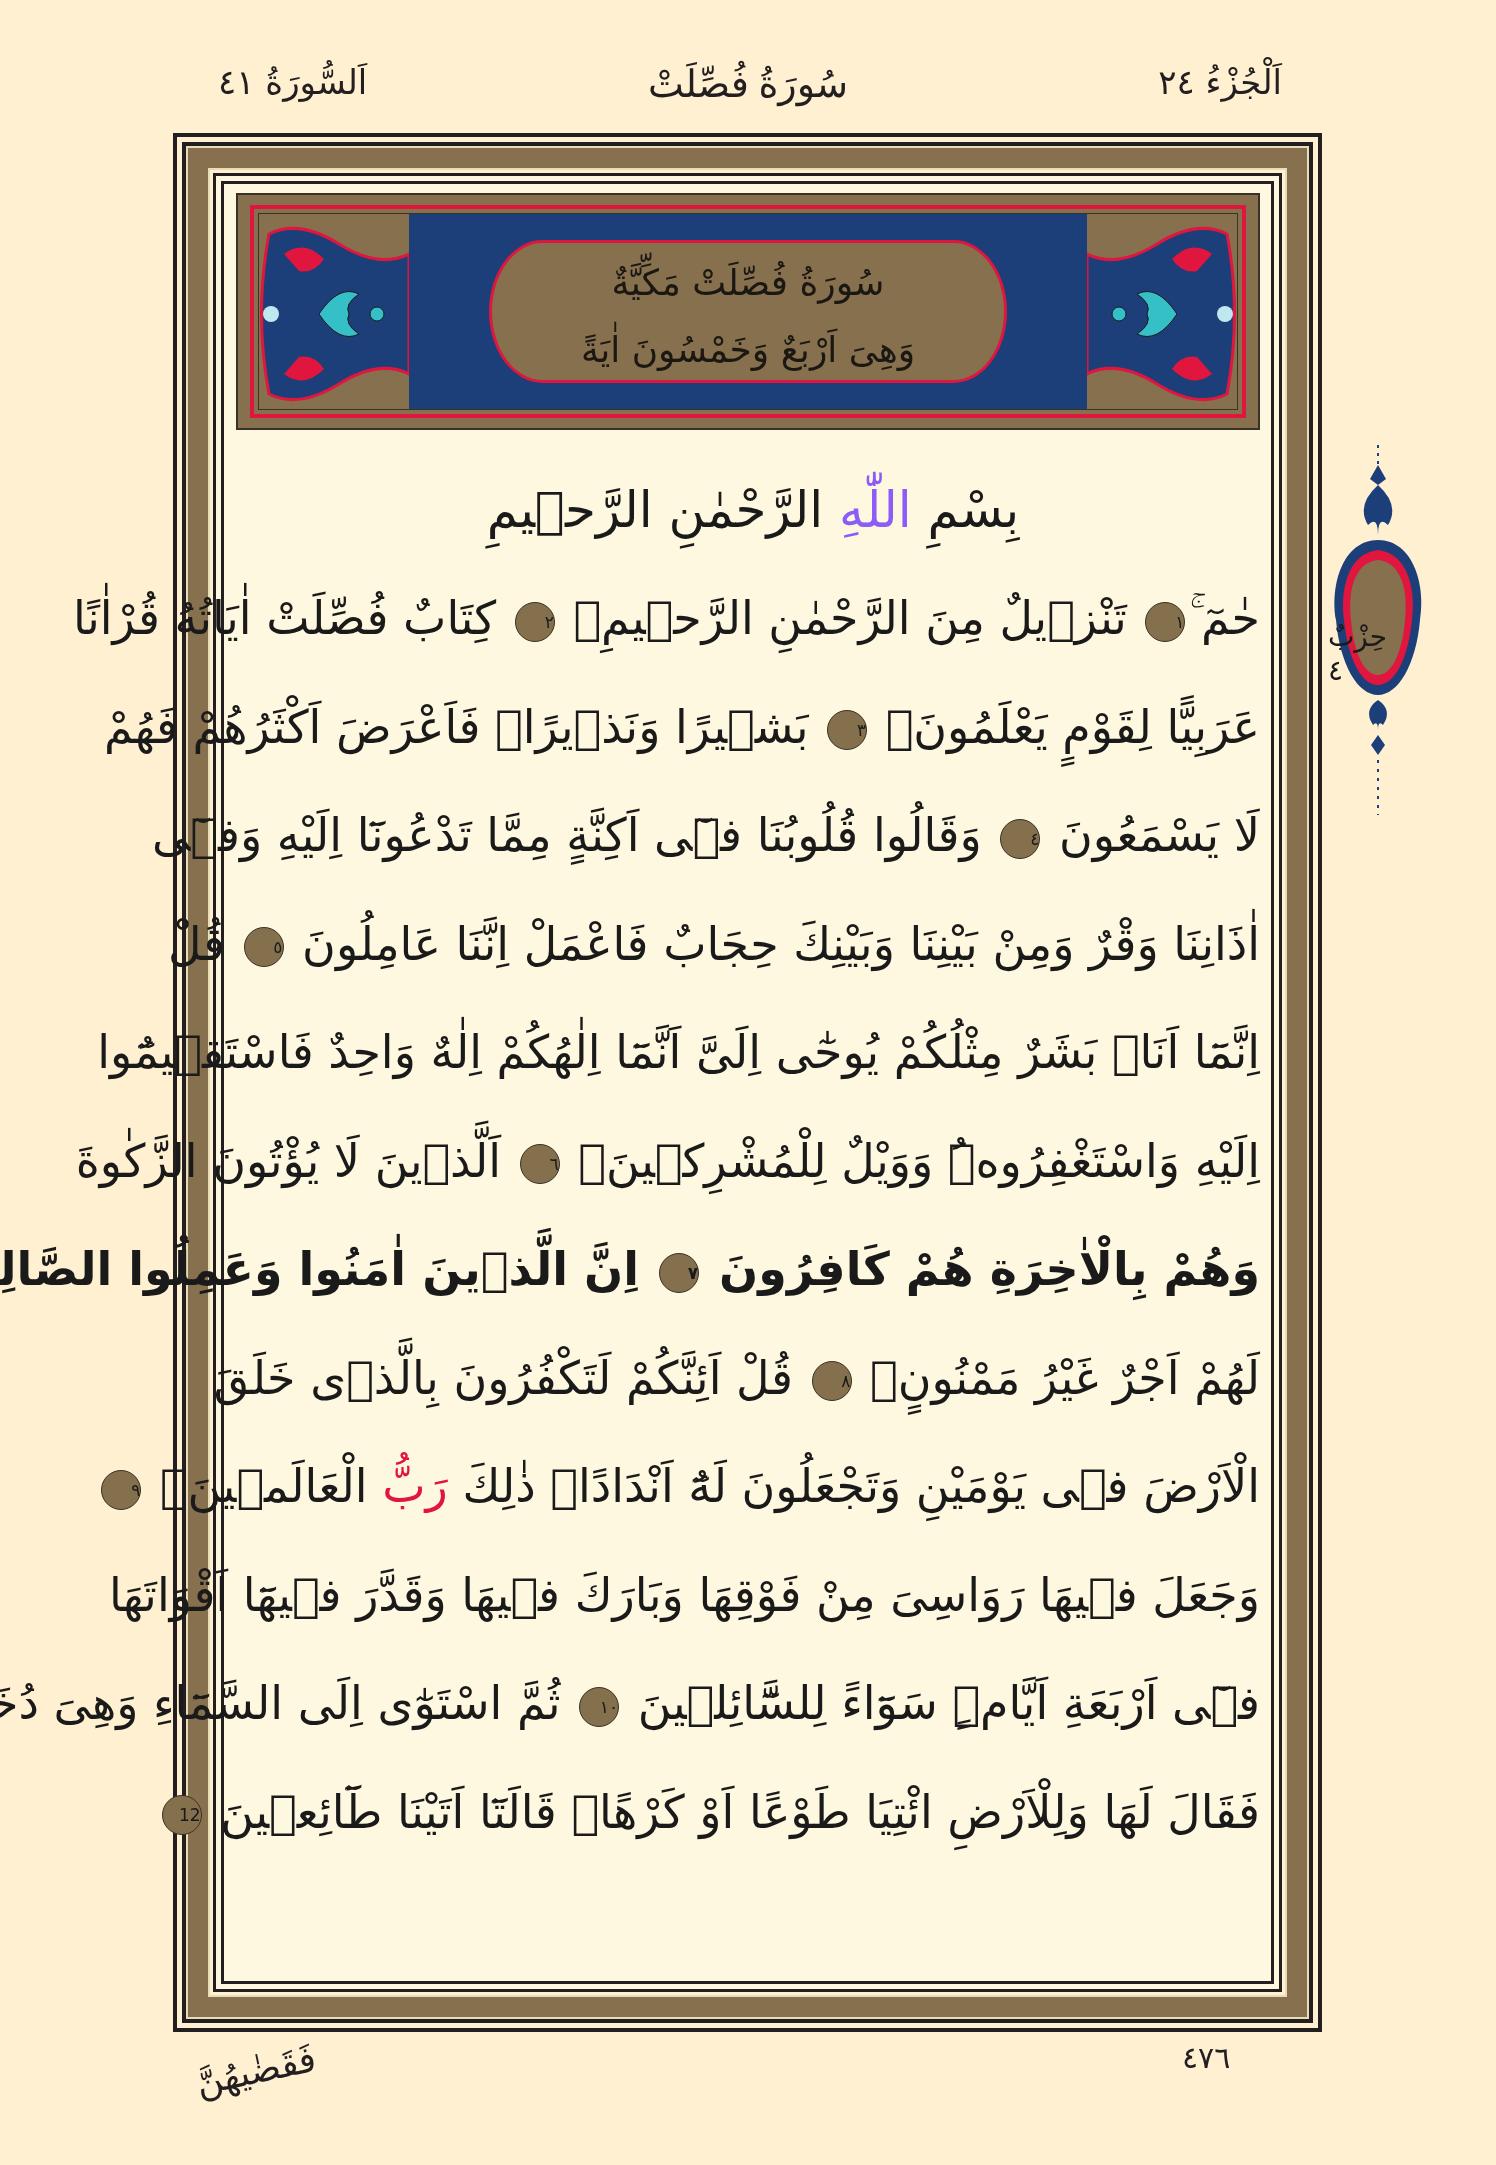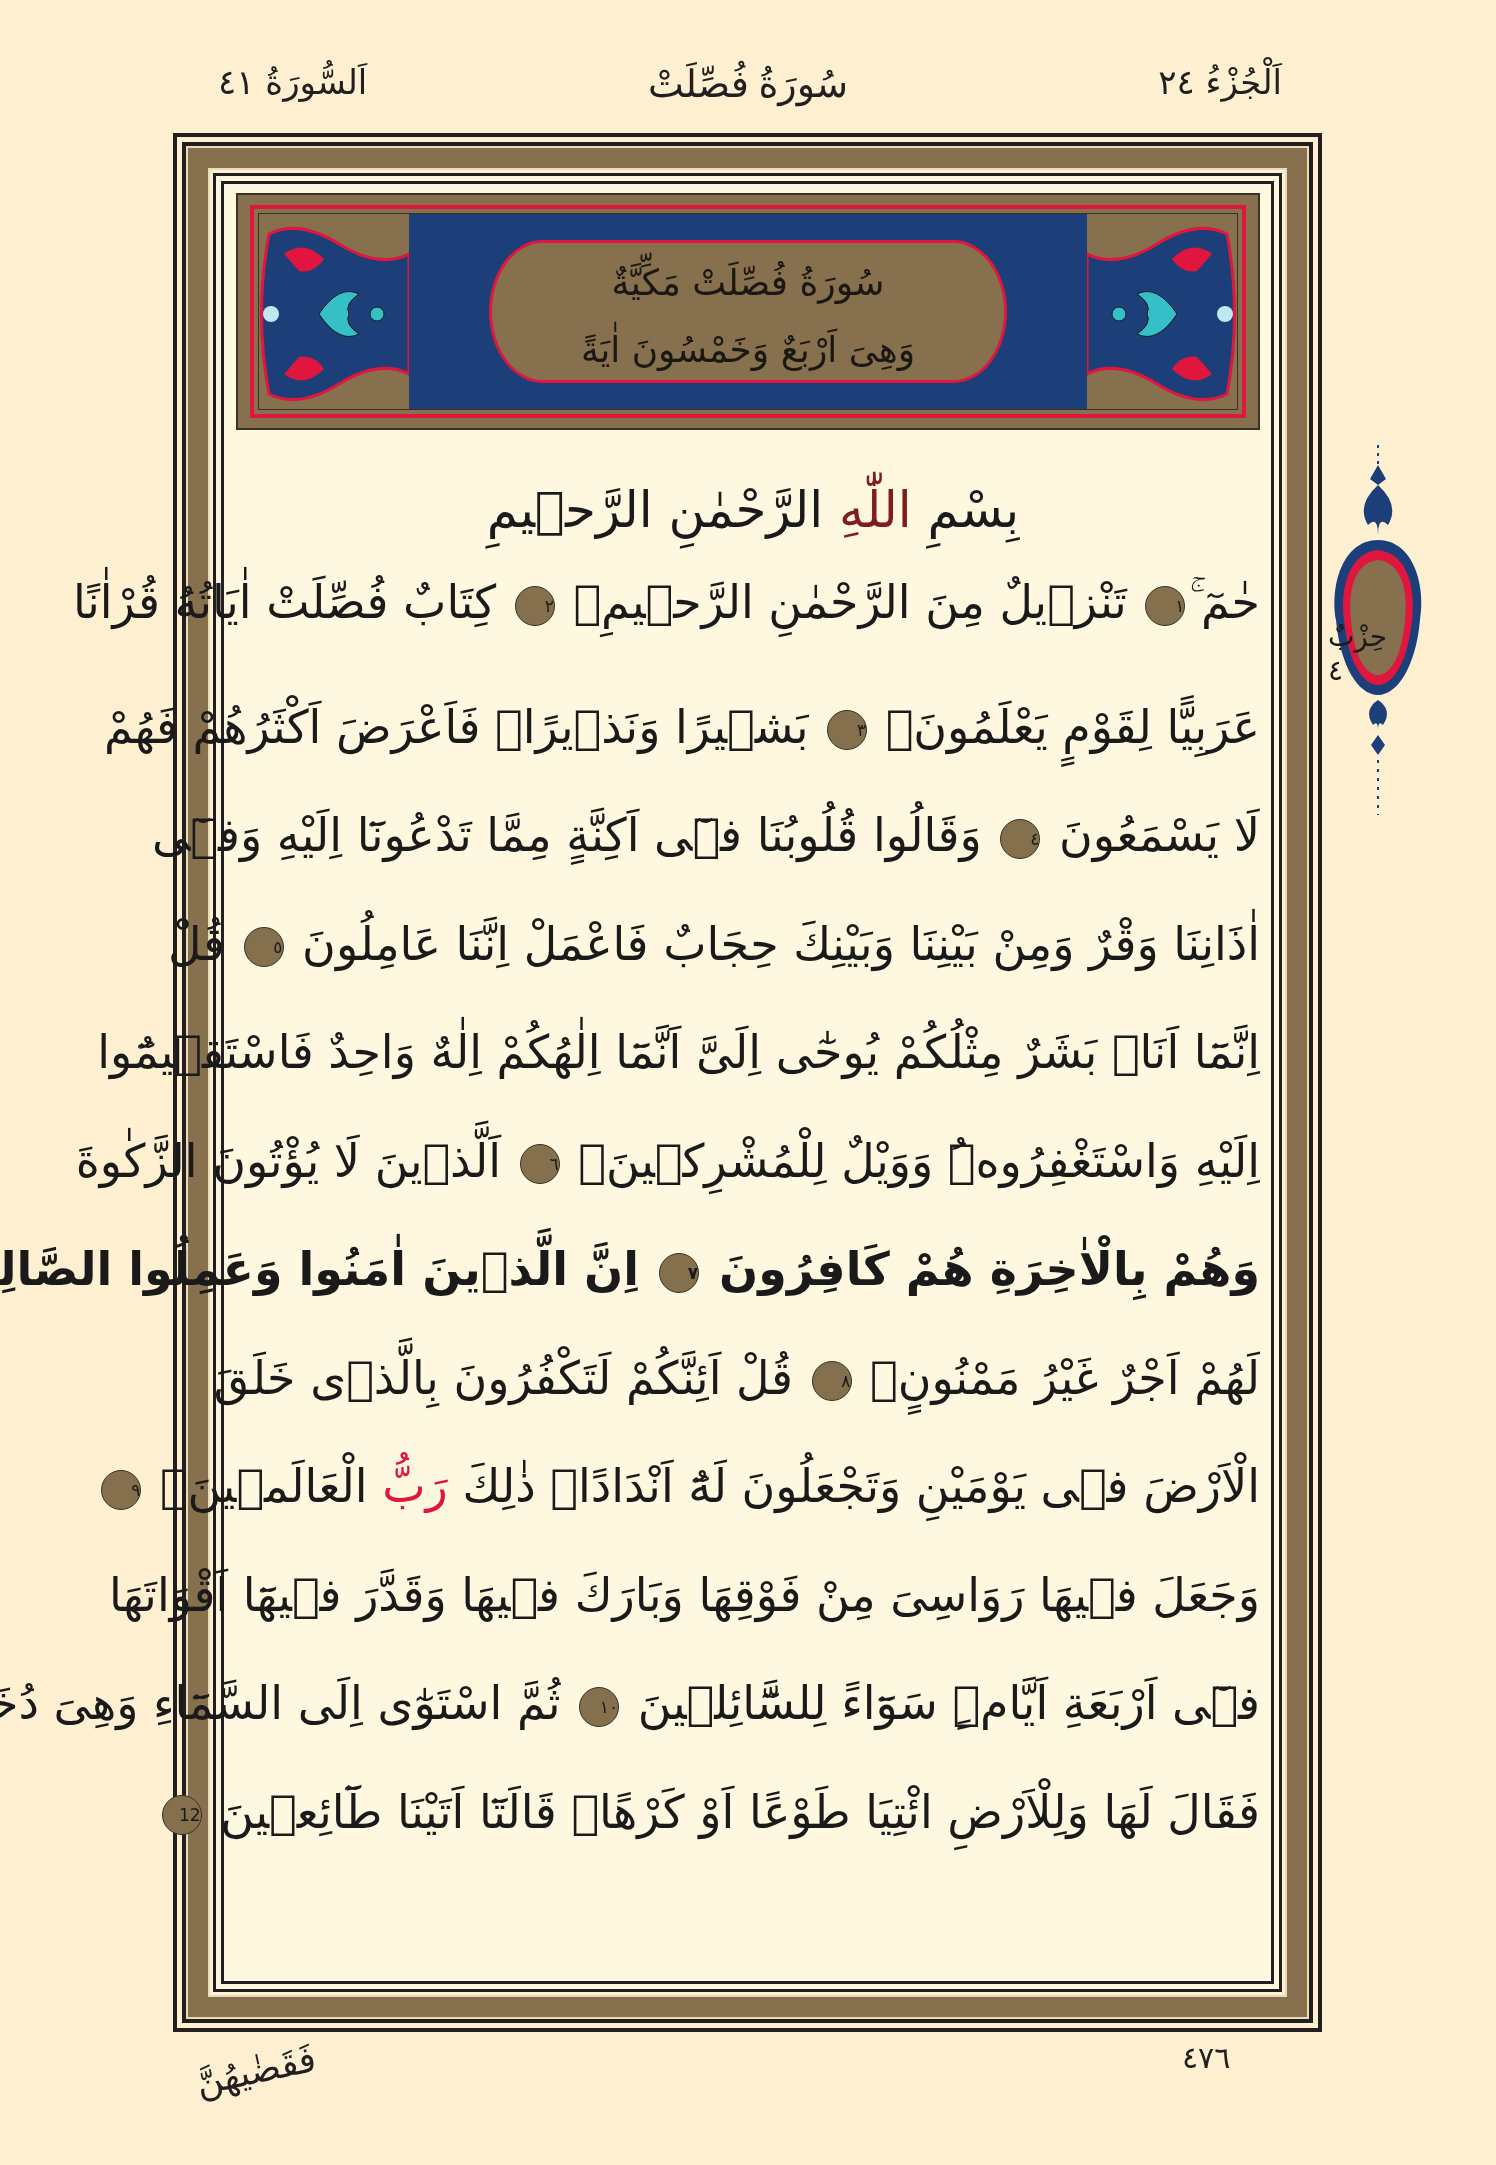--- a/index.html
+++ b/index.html
@@ -106,24 +106,24 @@
     <line x1="50" y1="315" x2="50" y2="370" stroke="#1c3f7a" stroke-width="2" stroke-dasharray="3 6"></line>
   </svg>
   <div class="hizb-label">
     <div>حِزْبٌ</div>
     <div>٤</div>
   </div>
 </div>
 
 <div class="textblock" style="top:0;">
   <div class="line bism" style="top:460px;">
-    <span>بِسْمِ </span><span class="red" style="color:#7f1d1d">اللّٰهِ</span><span> الرَّحْمٰنِ الرَّح۪يمِ</span>
+    <span>بِسْمِ </span><span class="red" style="color:#8b5cf6">اللّٰهِ</span><span> الرَّحْمٰنِ الرَّح۪يمِ</span>
   </div>
   <div id="lines-container">
-      <div class="line" style="top: 552px;"><span>حٰمٓ ۚ</span><span class="ayah">١</span><span> تَنْز۪يلٌ مِنَ الرَّحْمٰنِ الرَّح۪يمِۚ </span><span class="ayah">٢</span><span> كِتَابٌ فُصِّلَتْ اٰيَاتُهُ قُرْاٰنًا</span></div>
+      <div class="line" style="top: 568px;"><span>حٰمٓ ۚ</span><span class="ayah">١</span><span> تَنْز۪يلٌ مِنَ الرَّحْمٰنِ الرَّح۪يمِۚ </span><span class="ayah">٢</span><span> كِتَابٌ فُصِّلَتْ اٰيَاتُهُ قُرْاٰنًا</span></div>
       <div class="line" style="top: 676.5px;"><span>عَرَبِيًّا لِقَوْمٍ يَعْلَمُونَۙ </span><span class="ayah">٣</span><span> بَش۪يرًا وَنَذ۪يرًاۚ فَاَعْرَضَ اَكْثَرُهُمْ فَهُمْ</span></div>
       <div class="line" style="top: 785px;"><span>لَا يَسْمَعُونَ </span><span class="ayah">٤</span><span> وَقَالُوا قُلُوبُنَا ف۪ٓى اَكِنَّةٍ مِمَّا تَدْعُونَٓا اِلَيْهِ وَف۪ٓى</span></div>
       <div class="line" style="top: 893.5px;"><span>اٰذَانِنَا وَقْرٌ وَمِنْ بَيْنِنَا وَبَيْنِكَ حِجَابٌ فَاعْمَلْ اِنَّنَا عَامِلُونَ </span><span class="ayah">٥</span><span> قُلْ</span></div>
       <div class="line" style="top: 1002px;"><span>اِنَّمَٓا اَنَا۬ بَشَرٌ مِثْلُكُمْ يُوحٰٓى اِلَىَّ اَنَّمَٓا اِلٰهُكُمْ اِلٰهٌ وَاحِدٌ فَاسْتَق۪يمُٓوا</span></div>
       <div class="line" style="top: 1110.5px;"><span>اِلَيْهِ وَاسْتَغْفِرُوهُۜ وَوَيْلٌ لِلْمُشْرِك۪ينَۙ </span><span class="ayah">٦</span><span> اَلَّذ۪ينَ لَا يُؤْتُونَ الزَّكٰوةَ</span></div>
       <div class="line" style="top: 1219px; font-weight: bold;"><span>وَهُمْ بِالْاٰخِرَةِ هُمْ كَافِرُونَ </span><span class="ayah">٧</span><span> اِنَّ الَّذ۪ينَ اٰمَنُوا وَعَمِلُوا الصَّالِحَاتِ</span></div>
       <div class="line" style="top: 1327.5px;"><span>لَهُمْ اَجْرٌ غَيْرُ مَمْنُونٍ۟ </span><span class="ayah">٨</span><span> قُلْ اَئِنَّكُمْ لَتَكْفُرُونَ بِالَّذ۪ى خَلَقَ</span></div>
       <div class="line" style="top: 1436px;"><span>الْاَرْضَ ف۪ى يَوْمَيْنِ وَتَجْعَلُونَ لَهُٓ اَنْدَادًاۜ ذٰلِكَ </span><span class="red">رَبُّ</span><span> الْعَالَم۪ينَۚ </span><span class="ayah">٩</span></div>
       <div class="line" style="top: 1544.5px;"><span>وَجَعَلَ ف۪يهَا رَوَاسِىَ مِنْ فَوْقِهَا وَبَارَكَ ف۪يهَا وَقَدَّرَ ف۪يهَٓا اَقْوَاتَهَا</span></div>
       <div class="line" style="top: 1653px;"><span>ف۪ٓى اَرْبَعَةِ اَيَّامٍۜ سَوَٓاءً لِلسَّٓائِل۪ينَ </span><span class="ayah">١٠</span><span> ثُمَّ اسْتَوٰٓى اِلَى السَّمَٓاءِ وَهِىَ دُخَانٌ</span></div>

